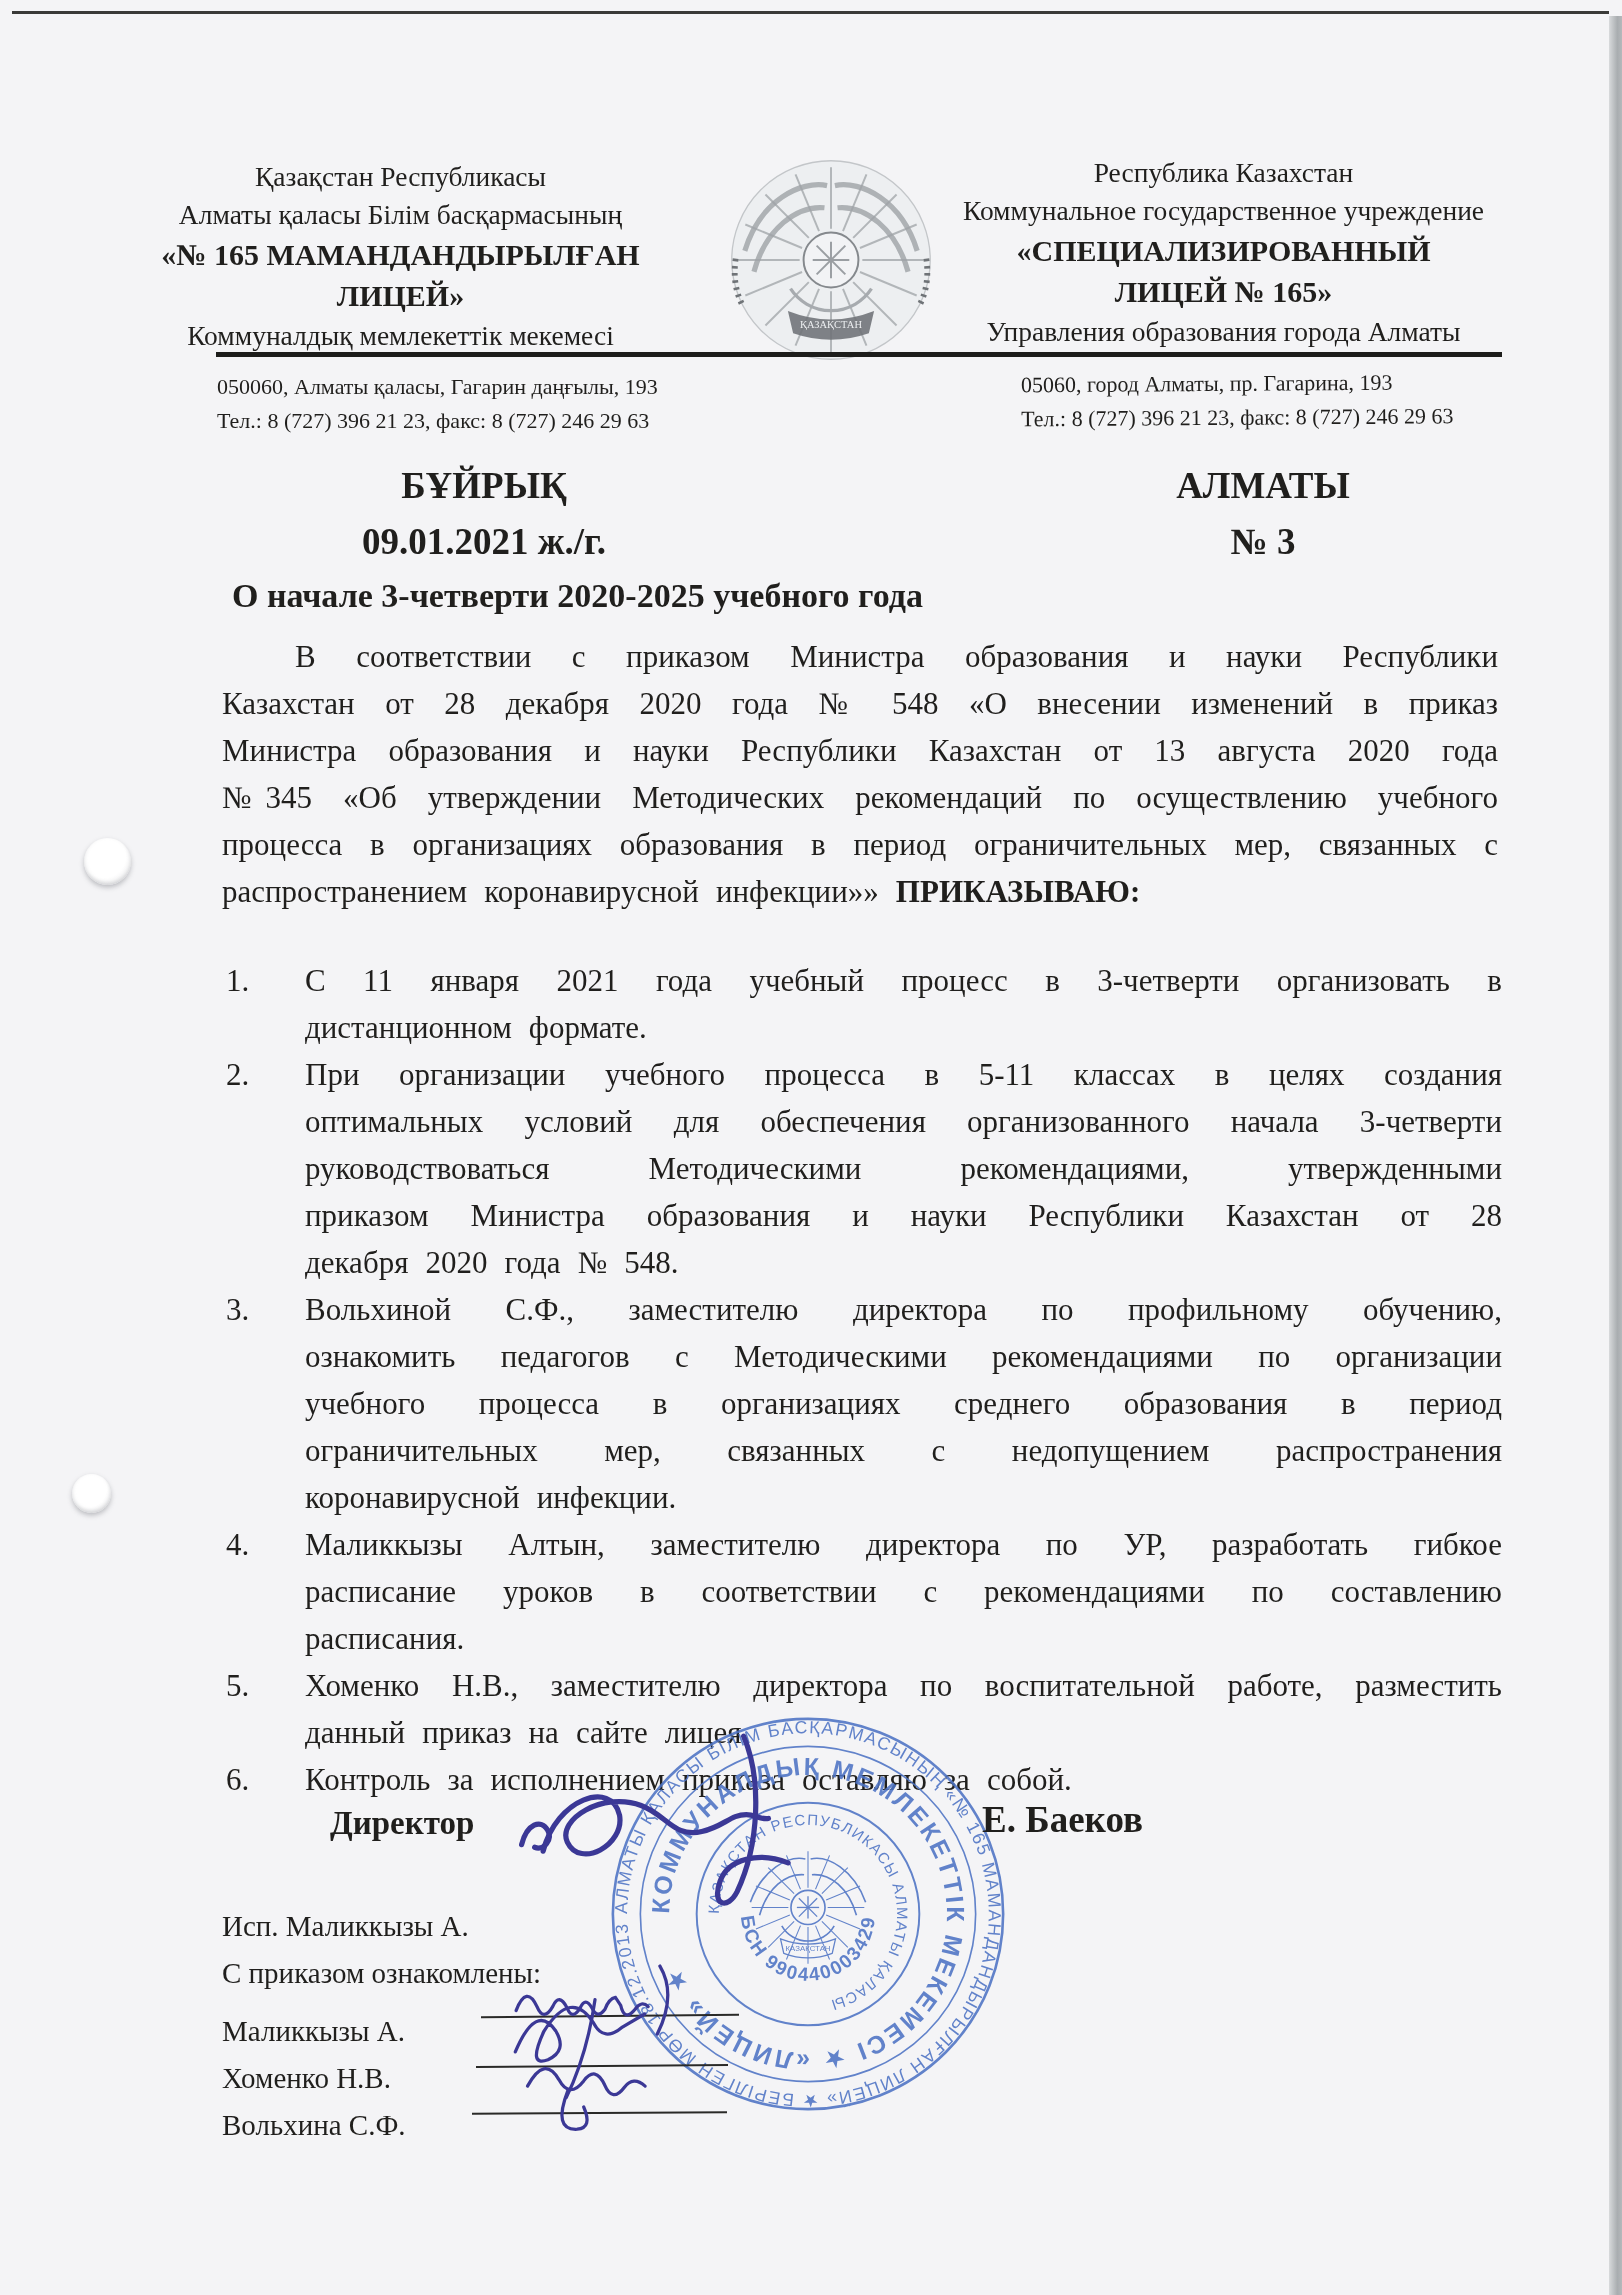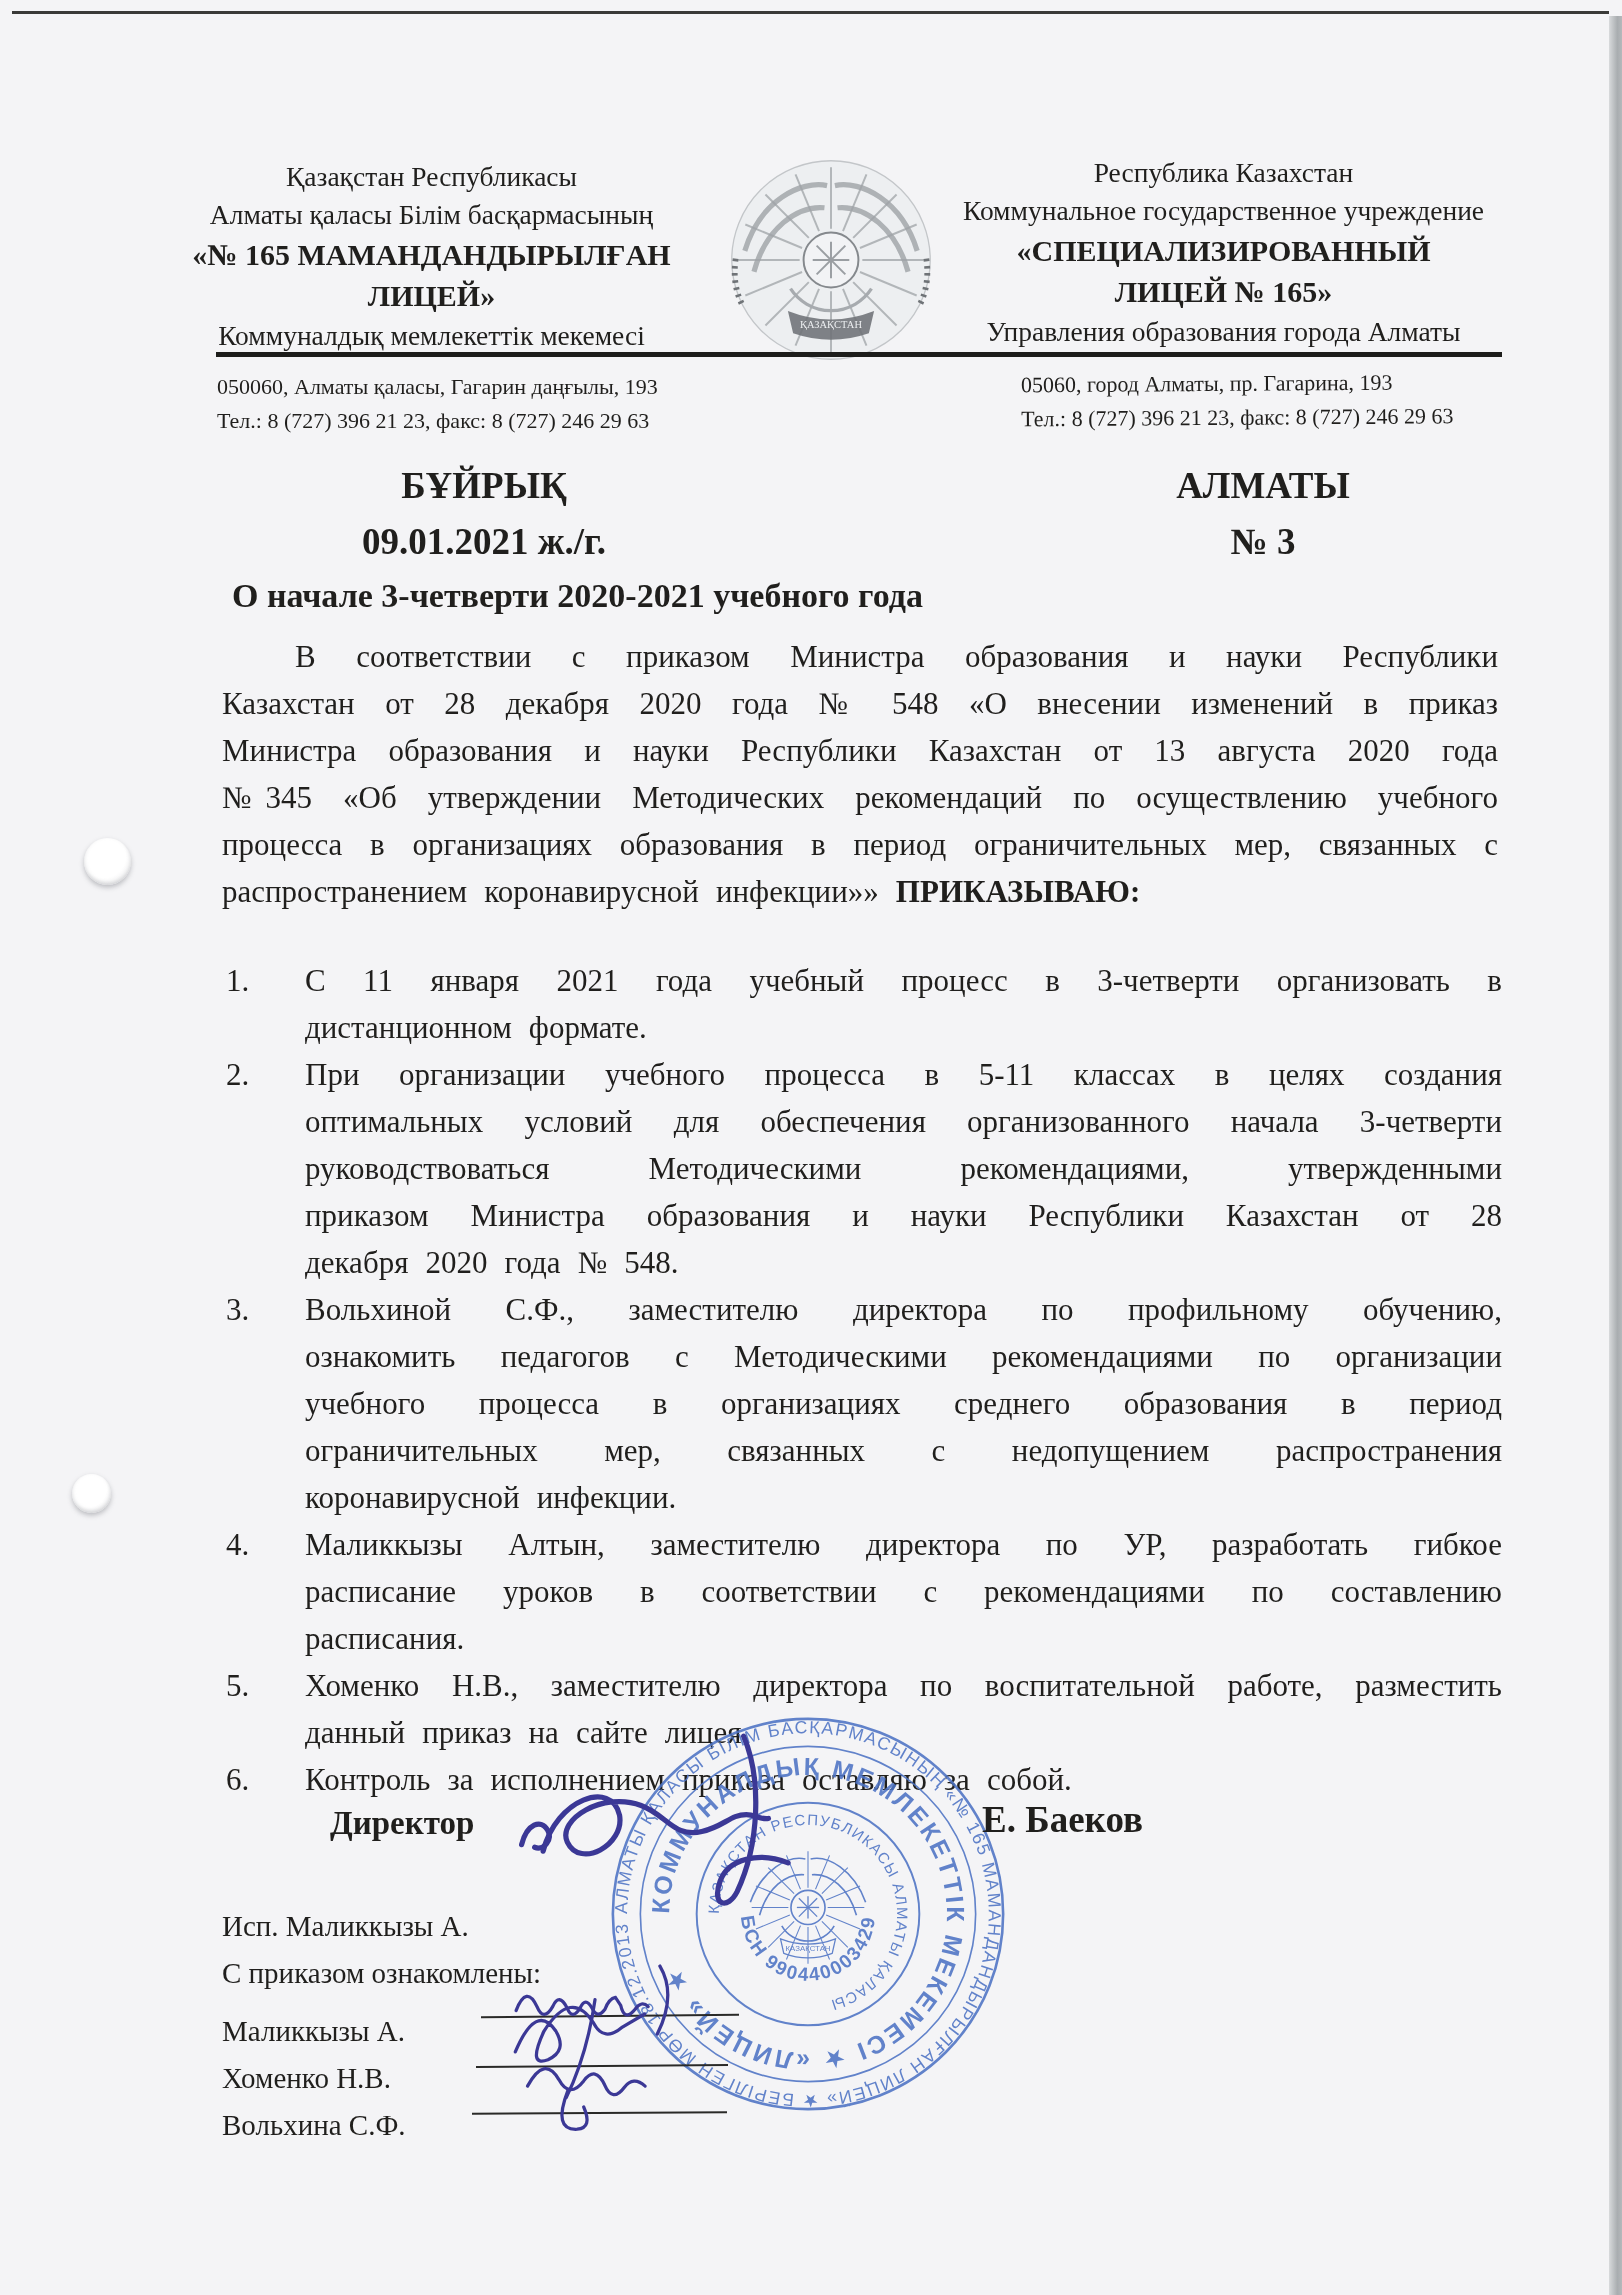--- a/index.html
+++ b/index.html
@@ -37,21 +37,21 @@
 </head>
 <body>
 
 <div class="page">
 
   <div class="abs scan-top"></div>
   <div class="abs scan-right"></div>
   <div class="abs punch" style="left:84px;top:838px;width:47px;height:47px;"></div>
   <div class="abs punch" style="left:72px;top:1474px;width:39px;height:39px;"></div>
 
-  <div class="abs lh ctr" style="left:124px;top:158px;width:615px;">
+  <div class="abs lh ctr" style="left:93px;top:158px;width:615px;">
     <div>Қазақстан Республикасы</div>
     <div>Алматы қаласы Білім басқармасының</div>
     <div class="big">«№ 165 МАМАНДАНДЫРЫЛҒАН</div>
     <div class="big">ЛИЦЕЙ»</div>
     <div>Коммуналдық мемлекеттік мекемесі</div>
   </div>
 
   <div class="abs" style="left:720px;top:149px;width:222px;height:222px;">
     <svg width="222" height="222" viewBox="-170 -170 340 340">
       <circle r="152" fill="#edeff1" stroke="#c3c6c9" stroke-width="2"></circle>
@@ -117,21 +117,21 @@
 
   <div class="abs ord-title ctr" style="left:301px;top:458px;width:366px;">
     <div>БҰЙРЫҚ</div>
     <div>09.01.2021 ж./г.</div>
   </div>
   <div class="abs ord-title ctr" style="left:1132px;top:458px;width:262px;">
     <div>АЛМАТЫ</div>
     <div>№ 3</div>
   </div>
 
-  <div class="abs subject" style="left:232px;top:577px;width:1178px;">О начале 3-четверти 2020-2021 учебного года</div>
+  <div class="abs subject" style="left:232px;top:577px;width:1178px;">О начале 3-четверти 2020-2025 учебного года</div>
 
   <div class="abs doc" style="left:222px;top:633px;width:1276px;">
     <div class="jl indent">В соответствии с приказом Министра образования и науки Республики</div>
     <div class="jl">Казахстан от 28 декабря 2020 года № 548 «О внесении изменений в приказ</div>
     <div class="jl">Министра образования и науки Республики Казахстан от 13 августа 2020 года</div>
     <div class="jl">№345 «Об утверждении Методических рекомендаций по осуществлению учебного</div>
     <div class="jl">процесса в организациях образования в период ограничительных мер, связанных с</div>
     <div class="jl last"><span>распространением коронавирусной инфекции»»</span> <span class="b">ПРИКАЗЫВАЮ:</span></div>
   </div>
 

